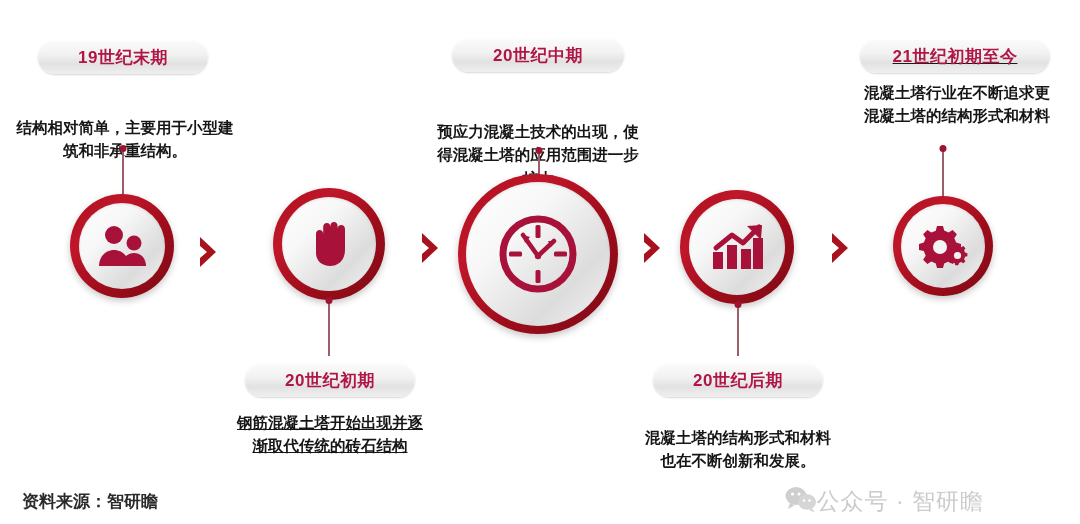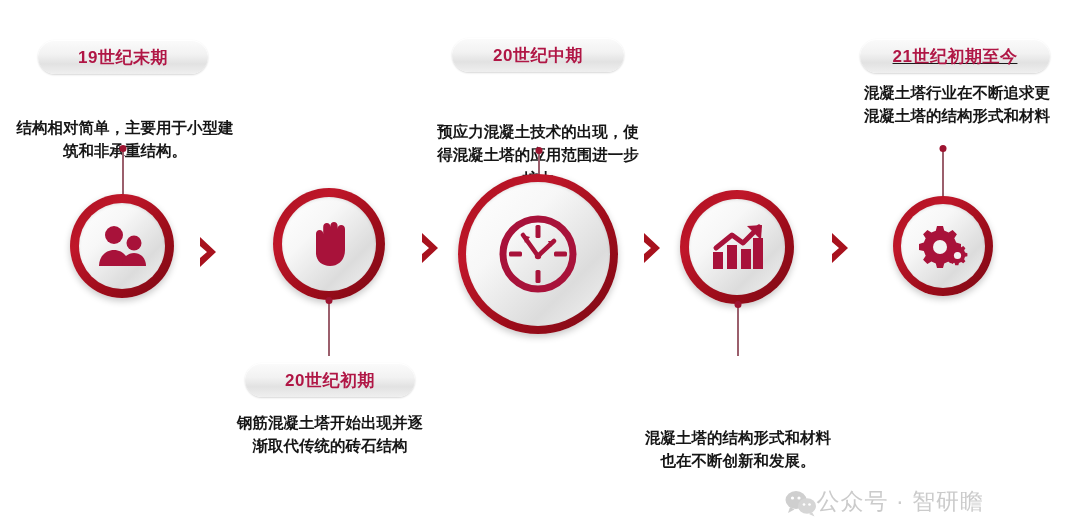--- a/index.html
+++ b/index.html
@@ -116,21 +116,21 @@
     font-size: 17px;
     font-weight: bold;
     color: #2b2b2b;
     white-space: nowrap;
   }
   .watermark {
     position: absolute;
     right: 20px;
     top: 478px;
     display: flex;
-    align-items: flex-end;
+    align-items: flex-start;
     color: #cccccc;
   }
   .wm-text {
     font-size: 23px;
     color: #cbcbcb;
     letter-spacing: 1px;
     white-space: nowrap;
   }
   .wm-icon svg { display: block; }
 </style>
@@ -171,21 +171,21 @@
         <svg width="46" height="52" viewBox="0 0 46 52">
           <path d="M10 30V16c0-2.4 1.6-4 3.6-4s3.6 1.6 3.6 4V9c0-2.4 1.6-4 3.6-4s3.6 1.6 3.6 4v-1c0-2.4 1.6-4 3.6-4s3.6 1.6 3.6 4v3c0-2.4 1.6-4 3.6-4S39 8.6 39 11v21c0 9.4-6 16-15 16-8.2 0-14-5.4-14-13z" fill="#a8123a"></path>
         </svg>
       </span>
     </div>
   </div>
   <div class="stem up-dot down-dot" style="left:328px; top:292px; height:56px;"></div>
   <div class="pill" style="left:245px; top:355px; width:170px;">
     <span class="pill-label">20世纪初期</span>
   </div>
-  <div class="desc" style="left:212px; top:403px; width:236px;">钢筋混凝土塔开始出现并逐
+  <div class="desc" style="left:212px; top:403px; width:236px;text-decoration:underline;">钢筋混凝土塔开始出现并逐
 渐取代传统的砖石结构</div>
 
   <div class="chev" style="left:418px; top:222px;">
     <svg width="26" height="36" viewBox="0 0 26 36">
       <path d="M4 3 L20 18 L4 33 L4 24 L11 18 L4 12 Z" fill="#a8121e"></path>
     </svg>
   </div>
 
   <div class="pill" style="left:452px; top:30px; width:172px;">
     <span class="pill-label">20世纪中期</span>
@@ -228,20 +228,23 @@
           <rect x="18" y="23" width="10" height="24" fill="#a8123a"></rect>
           <rect x="32" y="27" width="10" height="20" fill="#a8123a"></rect>
           <rect x="44" y="16" width="10" height="31" fill="#a8123a"></rect>
           <path d="M7 26 L23 13 L34 21 L50 5" fill="none" stroke="#a8123a" stroke-width="5" stroke-linejoin="round" stroke-linecap="round"></path>
           <path d="M38 4 L53 3 L52 18 Z" fill="#a8123a"></path>
         </svg>
       </span>
     </div>
   </div>
   <div class="stem up-dot down-dot" style="left:737px; top:296px; height:52px;"></div>
+  <div class="pill" style="left:653px; top:355px; width:170px;">
+    <span class="pill-label">20世纪后期</span>
+  </div>
   <div class="desc" style="left:620px; top:403px; width:236px;margin-top:15px;">混凝土塔的结构形式和材料
 也在不断创新和发展。</div>
 
   <div class="chev" style="left:828px; top:222px;">
     <svg width="26" height="36" viewBox="0 0 26 36">
       <path d="M4 3 L20 18 L4 33 L4 24 L11 18 L4 12 Z" fill="#a8121e"></path>
     </svg>
   </div>
 
   <div class="pill" style="left:860px; top:31px; width:190px;text-decoration:underline;">
@@ -261,20 +264,21 @@
           </g>
           <g fill="#a8123a">
             <path d="M39 28h4l.8 3 2.9 1.2 2.6-1.7 2.8 2.8-1.7 2.6 1.2 2.9 3 .8v4l-3 .8-1.2 2.9 1.7 2.6-2.8 2.8-2.6-1.7-2.9 1.2-.8 3h-4l-.8-3-2.9-1.2-2.6 1.7-2.8-2.8 1.7-2.6-1.2-2.9-3-.8v-4l3-.8 1.2-2.9-1.7-2.6 2.8-2.8 2.6 1.7 2.9-1.2z" transform="translate(0,-6) scale(0.78) translate(10,8)"></path>
           </g>
           <circle cx="40.5" cy="33.5" r="3.6" fill="#f3f3f3"></circle>
         </svg>
       </span>
     </div>
   </div>
 
+  <div class="source">资料来源：智研瞻</div>
 
   <div class="watermark">
     <span class="wm-icon">
       <svg width="32" height="27" viewBox="0 0 32 27">
         <ellipse cx="11" cy="10" rx="10.5" ry="9" fill="#cfcfcf"></ellipse>
         <path d="M5 17 L3 23 L9.5 19.5 Z" fill="#cfcfcf"></path>
         <circle cx="7.5" cy="8" r="1.6" fill="#ffffff"></circle>
         <circle cx="14" cy="8" r="1.6" fill="#ffffff"></circle>
         <ellipse cx="22" cy="16" rx="9" ry="7.8" fill="#d6d6d6"></ellipse>
         <path d="M27 22 L29.5 26.5 L24 24 Z" fill="#d6d6d6"></path>

